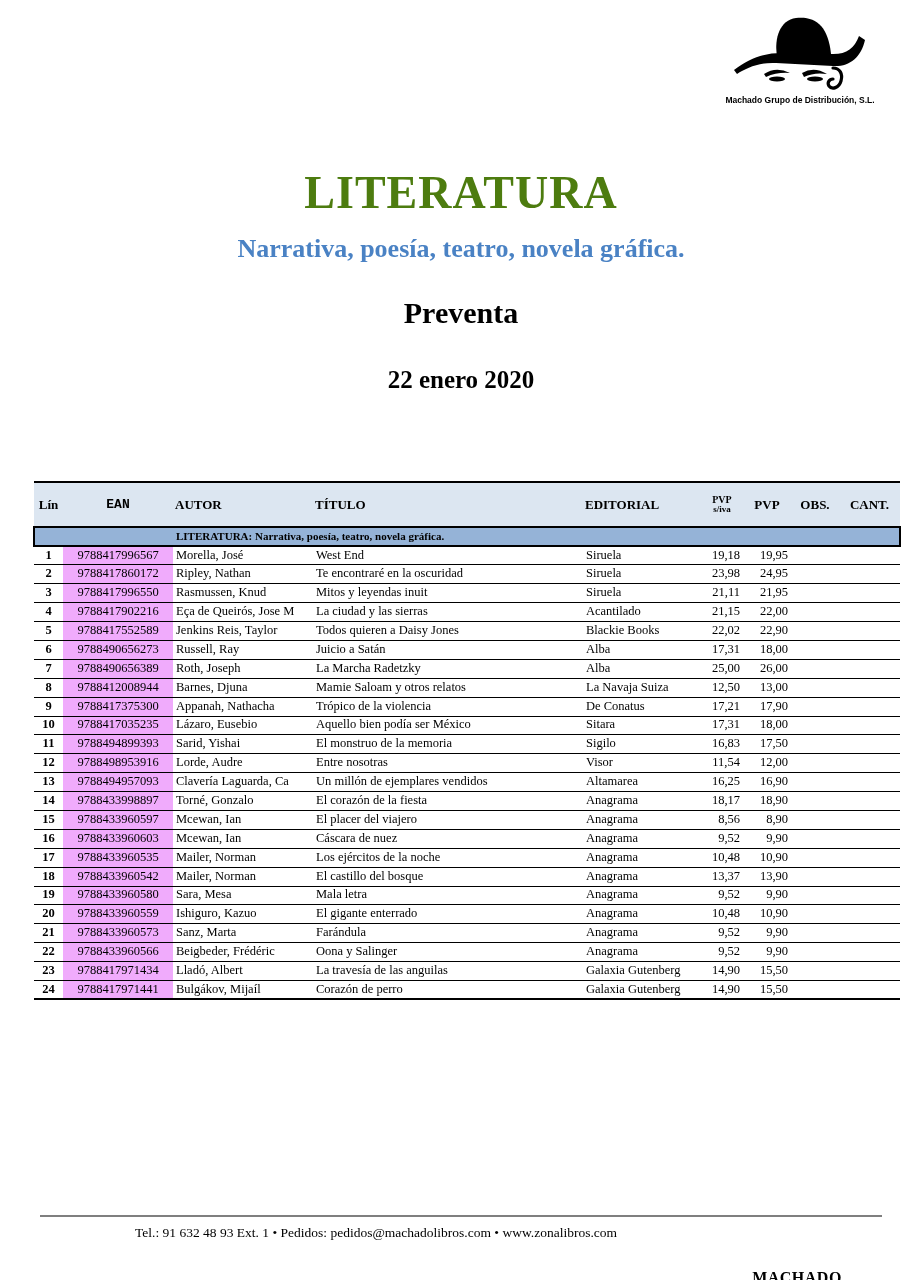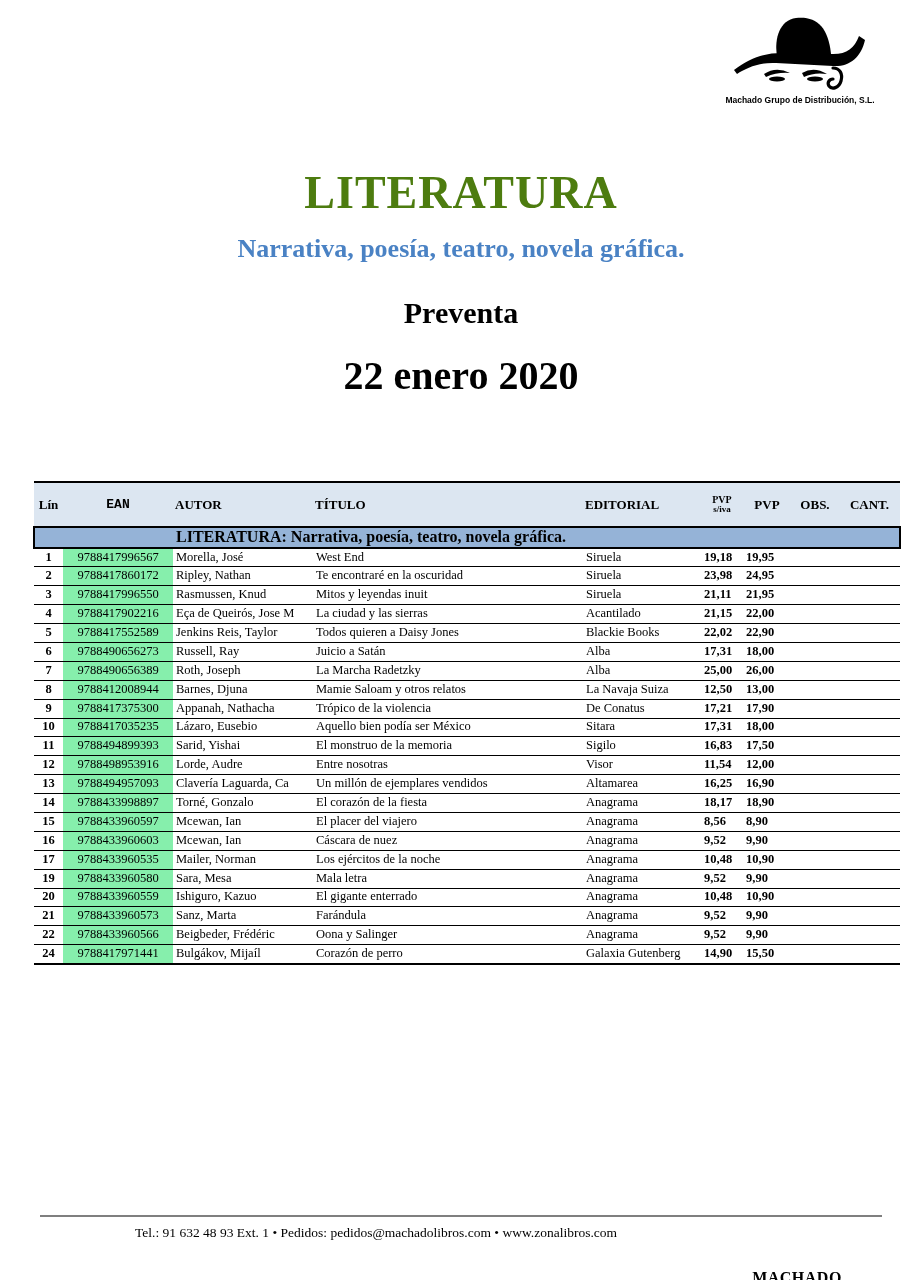--- a/index.html
+++ b/index.html
@@ -13,54 +13,54 @@
   
   .logo-block { position:absolute; top:12px; right:42px; width:160px; text-align:center; }
   .logo-block svg { display:block; margin:0 auto; }
   .logo-caption { font-family:"Liberation Sans", sans-serif; font-weight:bold; font-size:8.5px; margin-top:1px; white-space:nowrap; }
 
   
   .title-zone { position:absolute; left:0; top:0; width:100%; text-align:center; }
   .main-title   { position:absolute; top:166px; width:100%; font-size:46px; font-weight:bold; color:#4d7c0f; letter-spacing:1px; }
   .sub-title    { position:absolute; top:234px; width:100%; font-size:26px; font-weight:bold; color:#4a82c4; }
   .presale      { position:absolute; top:296px; width:100%; font-size:30px; font-weight:bold; }
-  .presale-date { position:absolute; top:352px; width:100%; font-size:40px; font-weight:bold; }
+  .presale-date { position:absolute; top:366px; width:100%; font-size:25px; font-weight:bold; }
 
   
   .catalog { position:absolute; left:33px; top:481px; width:866px; border-collapse:collapse; table-layout:fixed; }
   .catalog th, .catalog td { overflow:hidden; white-space:nowrap; }
 
   .head-row th {
     background:#dce6f1; border-top:2px solid #000;
     font-weight:bold; font-size:13px; vertical-align:middle;
     height:30px; padding:12px 2px;
   }
   .h-lin { font-size:9.5px; text-align:center; }
   .h-ean { text-align:center;font-family:Liberation Mono, monospace; }
   .h-autor, .h-titulo, .h-editorial { text-align:left;margin-left:36px; }
   .h-pvpsiva { text-align:center; line-height:1; }
   .h-pvpsiva .l1 { display:block; font-size:10px; }
   .h-pvpsiva .l2 { display:block; font-size:9px; }
   .h-pvp, .h-obs, .h-cant { text-align:center; font-size:12.5px; }
 
   .band-row td {
     background:#95b3d7; border:2px solid #000;
-    font-weight:bold; font-size:16px; height:19px;
+    font-weight:bold; font-size:11px; height:19px;
     padding:0 0 1px 141px; text-align:left;
   }
 
   .catalog tbody td {
     border-bottom:1px solid #000; font-size:12.5px;
     height:18.9px; padding:0 3px 1px 3px; vertical-align:middle;
   }
   .catalog tbody tr:last-child td { border-bottom-width:2.5px; }
   .c-lin  { text-align:center; font-weight:bold; font-size:11px; }
-  .c-ean  { background:#86efac; text-align:center; }
+  .c-ean  { background:#f0abfc; text-align:center; }
   .c-autor, .c-titulo, .c-editorial { text-align:left; }
-  .c-pvpsiva, .c-pvp { padding-right:5px;font-weight:bold; }
+  .c-pvpsiva, .c-pvp { text-align:right; padding-right:5px; }
 
   
   .footer {
     position:absolute; left:40px; top:1215px; width:842px;
     border-top:2px solid #7f7f7f; display:flex; align-items:flex-start;
   }
   .footer-text { flex:1; text-align:center; font-size:13.5px; line-height:1.45; padding-top:6px; }
   .footer-brand { width:170px; text-align:center; padding-top:8px; }
   .footer-brand .brand-name { font-weight:bold; font-size:16px; letter-spacing:0.5px;margin-top:44px; }
   .footer-brand .brand-sub  { font-weight:bold; font-size:7.5px; margin-top:1px; }
@@ -310,20 +310,31 @@
     <td class="c-ean">9788433960535</td>
     <td class="c-autor">Mailer, Norman</td>
     <td class="c-titulo">Los ejércitos de la noche</td>
     <td class="c-editorial">Anagrama</td>
     <td class="c-pvpsiva">10,48</td>
     <td class="c-pvp">10,90</td>
     <td class="c-obs"></td>
     <td class="c-cant"></td>
   </tr>
         <tr>
+    <td class="c-lin">18</td>
+    <td class="c-ean">9788433960542</td>
+    <td class="c-autor">Mailer, Norman</td>
+    <td class="c-titulo">El castillo del bosque</td>
+    <td class="c-editorial">Anagrama</td>
+    <td class="c-pvpsiva">13,37</td>
+    <td class="c-pvp">13,90</td>
+    <td class="c-obs"></td>
+    <td class="c-cant"></td>
+  </tr>
+        <tr>
     <td class="c-lin">19</td>
     <td class="c-ean">9788433960580</td>
     <td class="c-autor">Sara, Mesa</td>
     <td class="c-titulo">Mala letra</td>
     <td class="c-editorial">Anagrama</td>
     <td class="c-pvpsiva">9,52</td>
     <td class="c-pvp">9,90</td>
     <td class="c-obs"></td>
     <td class="c-cant"></td>
   </tr>
@@ -350,20 +361,31 @@
     <td class="c-cant"></td>
   </tr>
         <tr>
     <td class="c-lin">22</td>
     <td class="c-ean">9788433960566</td>
     <td class="c-autor">Beigbeder, Frédéric</td>
     <td class="c-titulo">Oona y Salinger</td>
     <td class="c-editorial">Anagrama</td>
     <td class="c-pvpsiva">9,52</td>
     <td class="c-pvp">9,90</td>
+    <td class="c-obs"></td>
+    <td class="c-cant"></td>
+  </tr>
+        <tr>
+    <td class="c-lin">23</td>
+    <td class="c-ean">9788417971434</td>
+    <td class="c-autor">Lladó, Albert</td>
+    <td class="c-titulo">La travesía de las anguilas</td>
+    <td class="c-editorial">Galaxia Gutenberg</td>
+    <td class="c-pvpsiva">14,90</td>
+    <td class="c-pvp">15,50</td>
     <td class="c-obs"></td>
     <td class="c-cant"></td>
   </tr>
         <tr>
     <td class="c-lin">24</td>
     <td class="c-ean">9788417971441</td>
     <td class="c-autor">Bulgákov, Mijaíl</td>
     <td class="c-titulo">Corazón de perro</td>
     <td class="c-editorial">Galaxia Gutenberg</td>
     <td class="c-pvpsiva">14,90</td>

